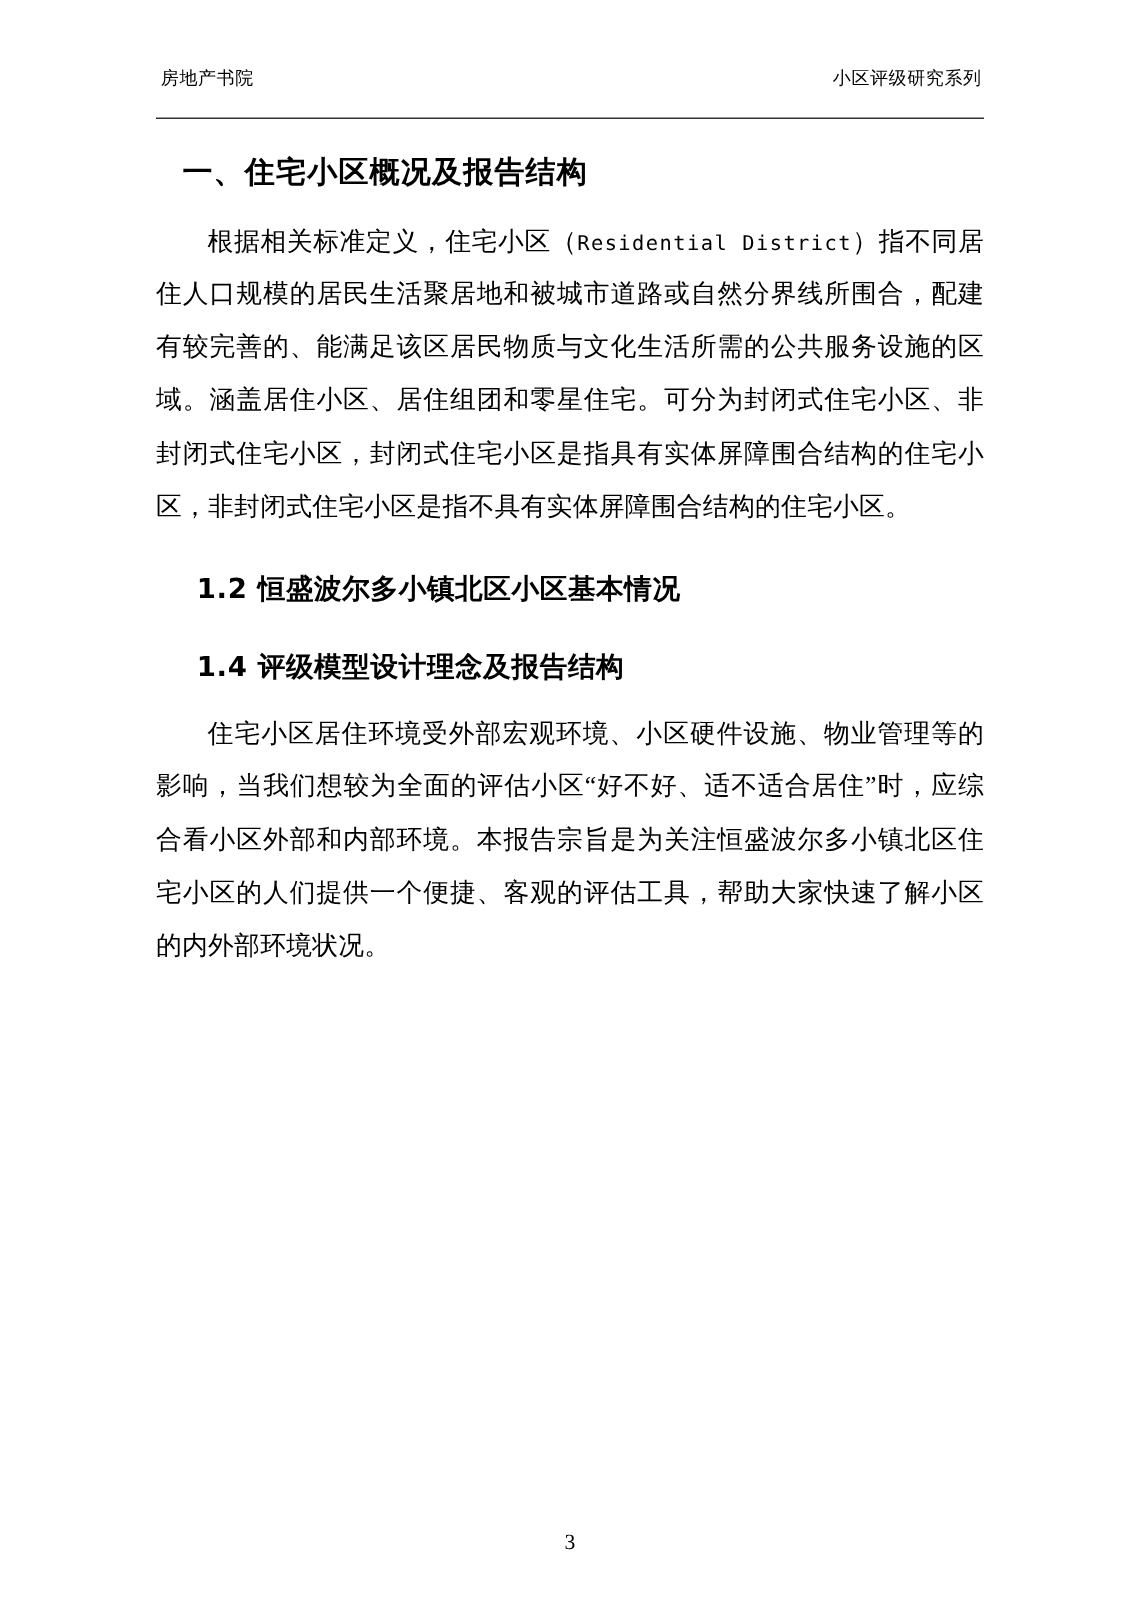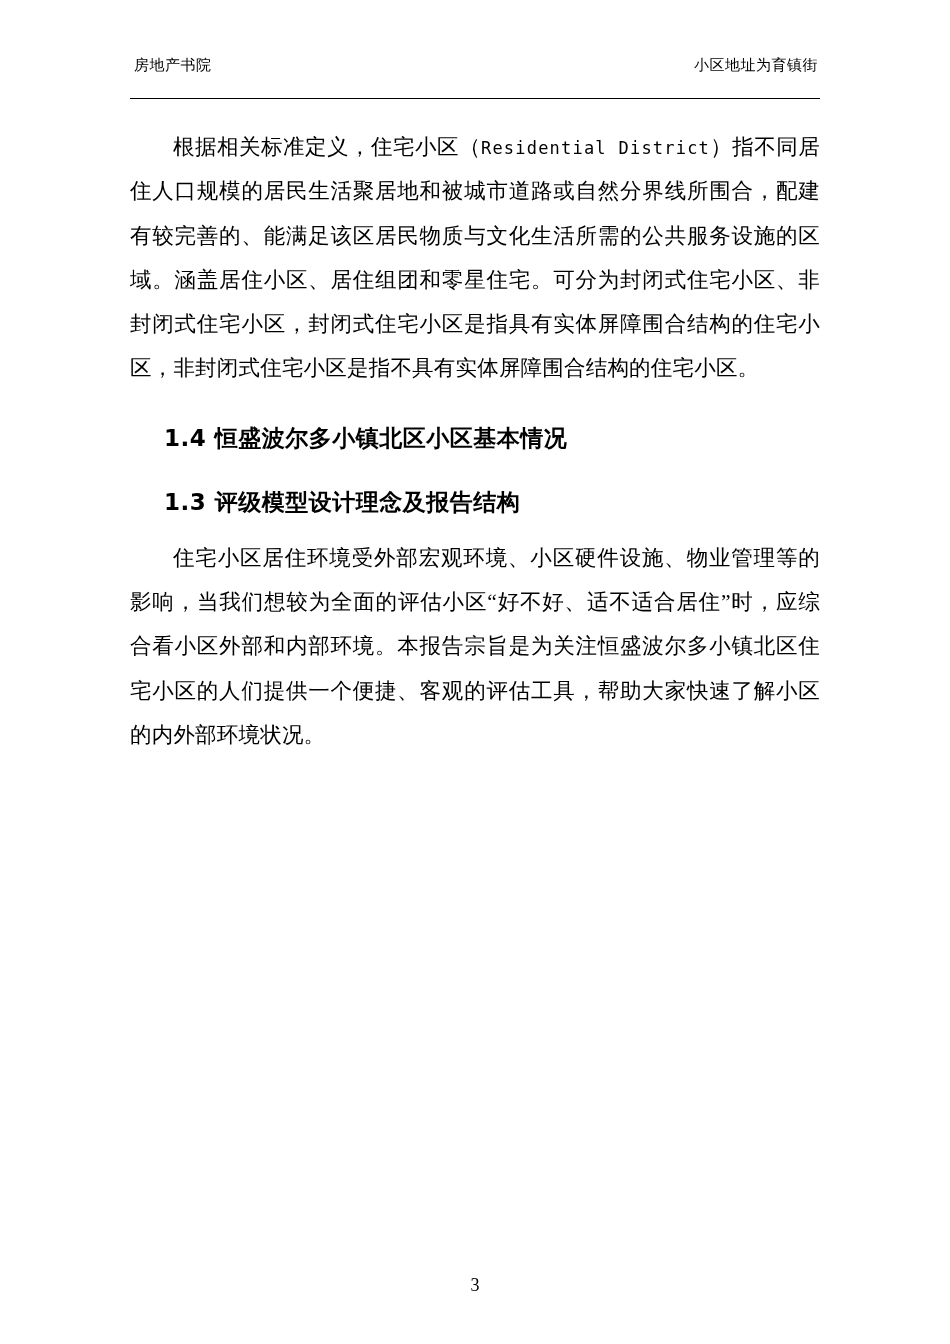--- a/index.html
+++ b/index.html
@@ -87,30 +87,31 @@
     font-family: "Liberation Serif", "DejaVu Serif", serif;
   }
 </style>
 </head>
 <body>
 
 <div class="page">
 
   <div class="doc-header">
     <span class="left">房地产书院</span>
-    <span class="right">小区地址为育镇街</span>
+    <span class="right">小区评级研究系列</span>
   </div>
 
   <div class="content">
 
+    <h1 class="chapter">一、住宅小区概况及报告结构</h1>
 
     <p class="body"><span>根据相关标准定义，住宅小区（</span><span class="latin">Residential District</span><span>）指不同居住人口规模的居民生活聚居地和被城市道路或自然分界线所围合，配建有较完善的、能满足该区居民物质与文化生活所需的公共服务设施的区域。涵盖居住小区、居住组团和零星住宅。可分为封闭式住宅小区、非封闭式住宅小区，封闭式住宅小区是指具有实体屏障围合结构的住宅小区，非封闭式住宅小区是指不具有实体屏障围合结构的住宅小区。</span></p>
 
-    <h2 class="section indent-more">1.4  恒盛波尔多小镇北区小区基本情况</h2>
+    <h2 class="section indent-more">1.2  恒盛波尔多小镇北区小区基本情况</h2>
 
-    <h2 class="section indent-more">1.3  评级模型设计理念及报告结构</h2>
+    <h2 class="section indent-more">1.4  评级模型设计理念及报告结构</h2>
     <p class="body">住宅小区居住环境受外部宏观环境、小区硬件设施、物业管理等的影响，当我们想较为全面的评估小区“好不好、适不适合居住”时，应综合看小区外部和内部环境。本报告宗旨是为关注恒盛波尔多小镇北区住宅小区的人们提供一个便捷、客观的评估工具，帮助大家快速了解小区的内外部环境状况。</p>
 
   </div>
 
   <div class="footer-pageno">3</div>
 
 </div>
 
 </body></html>

